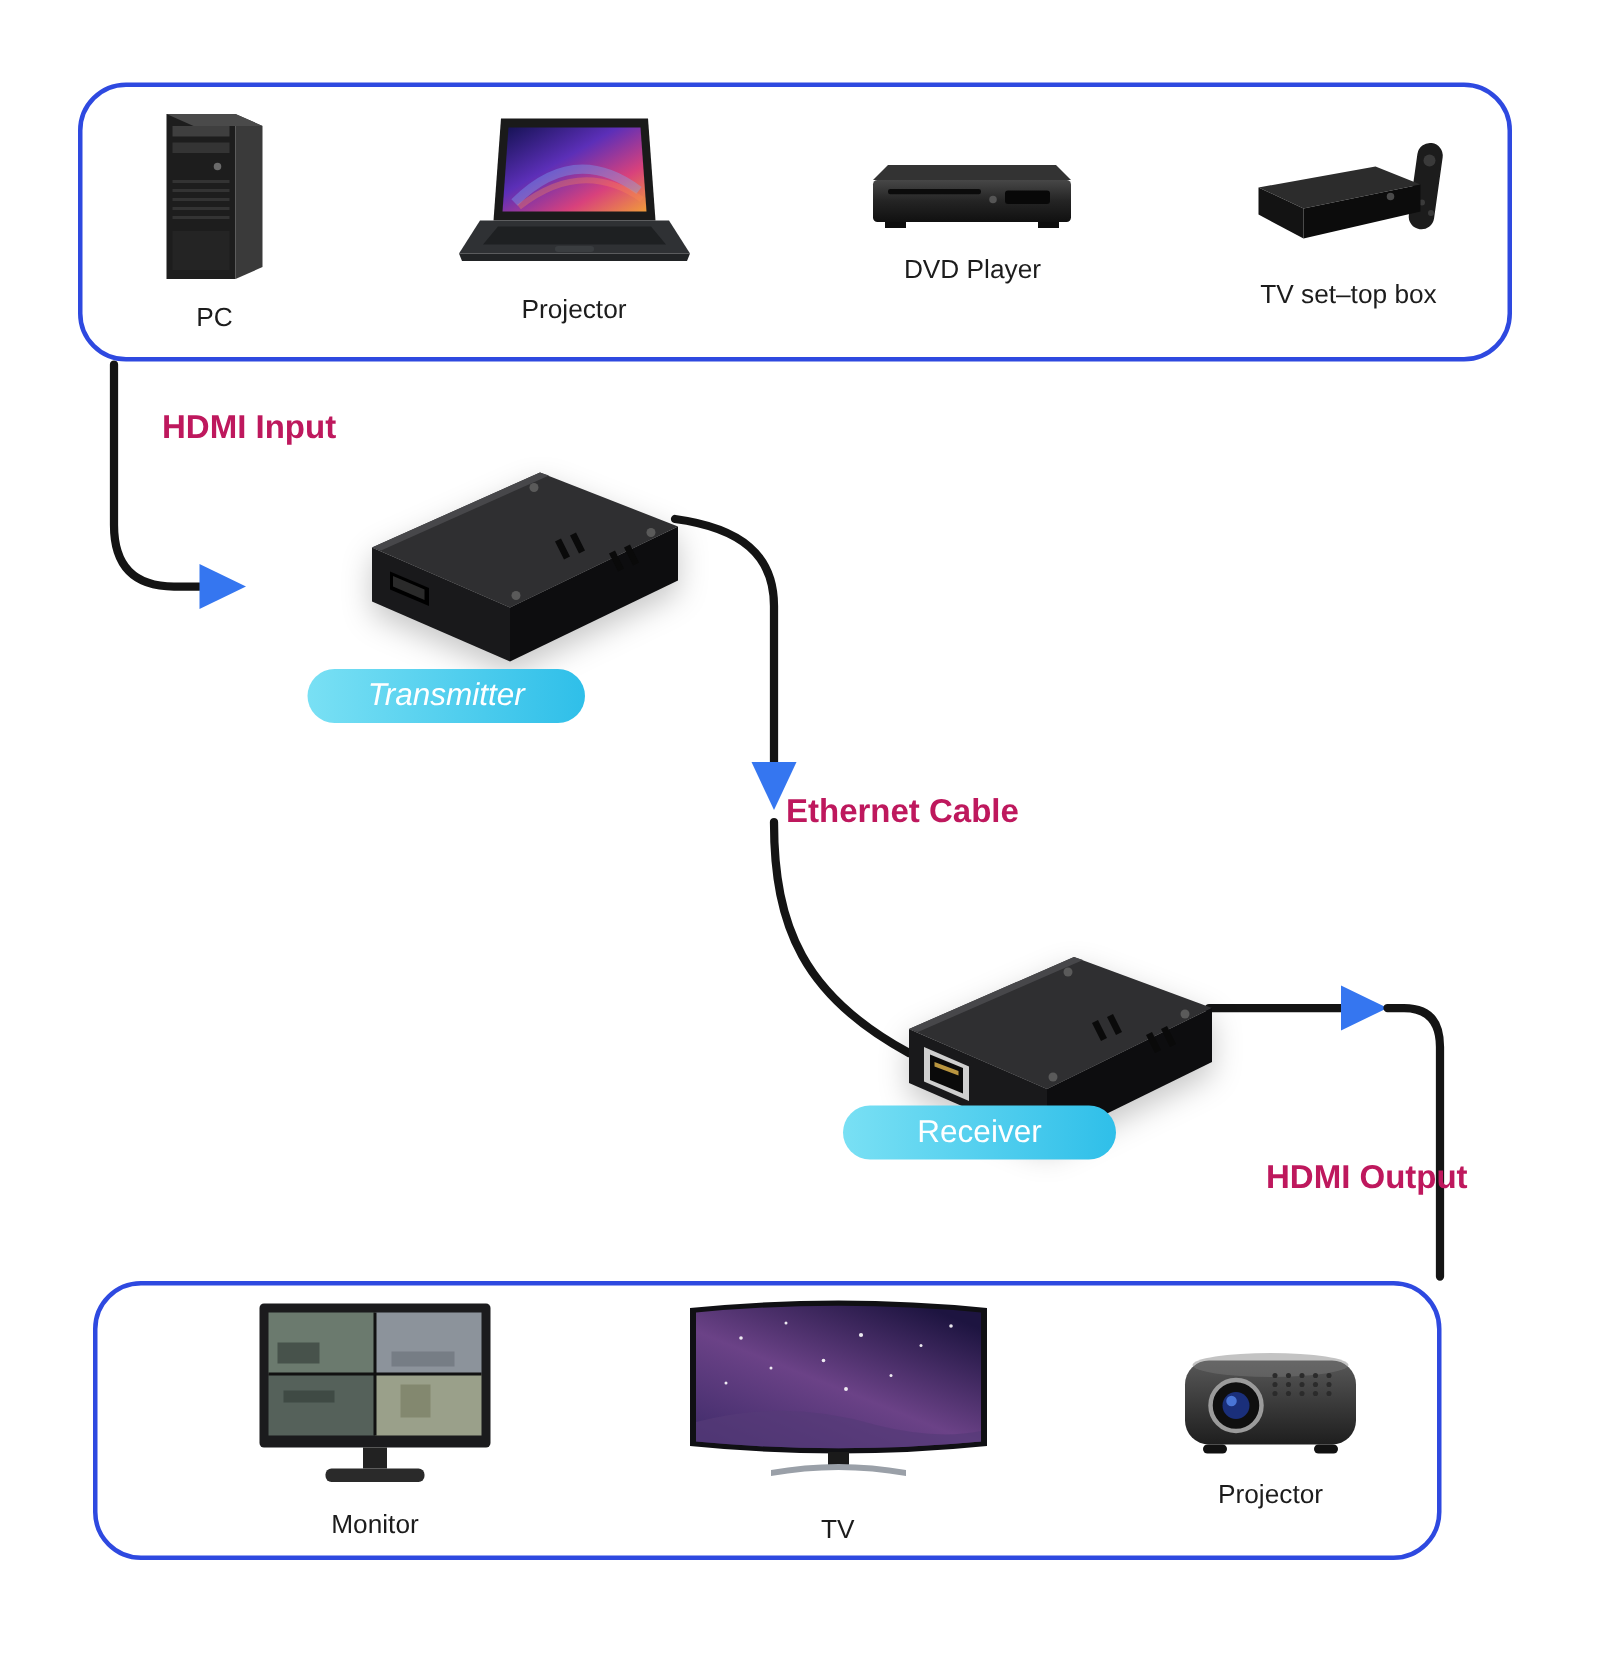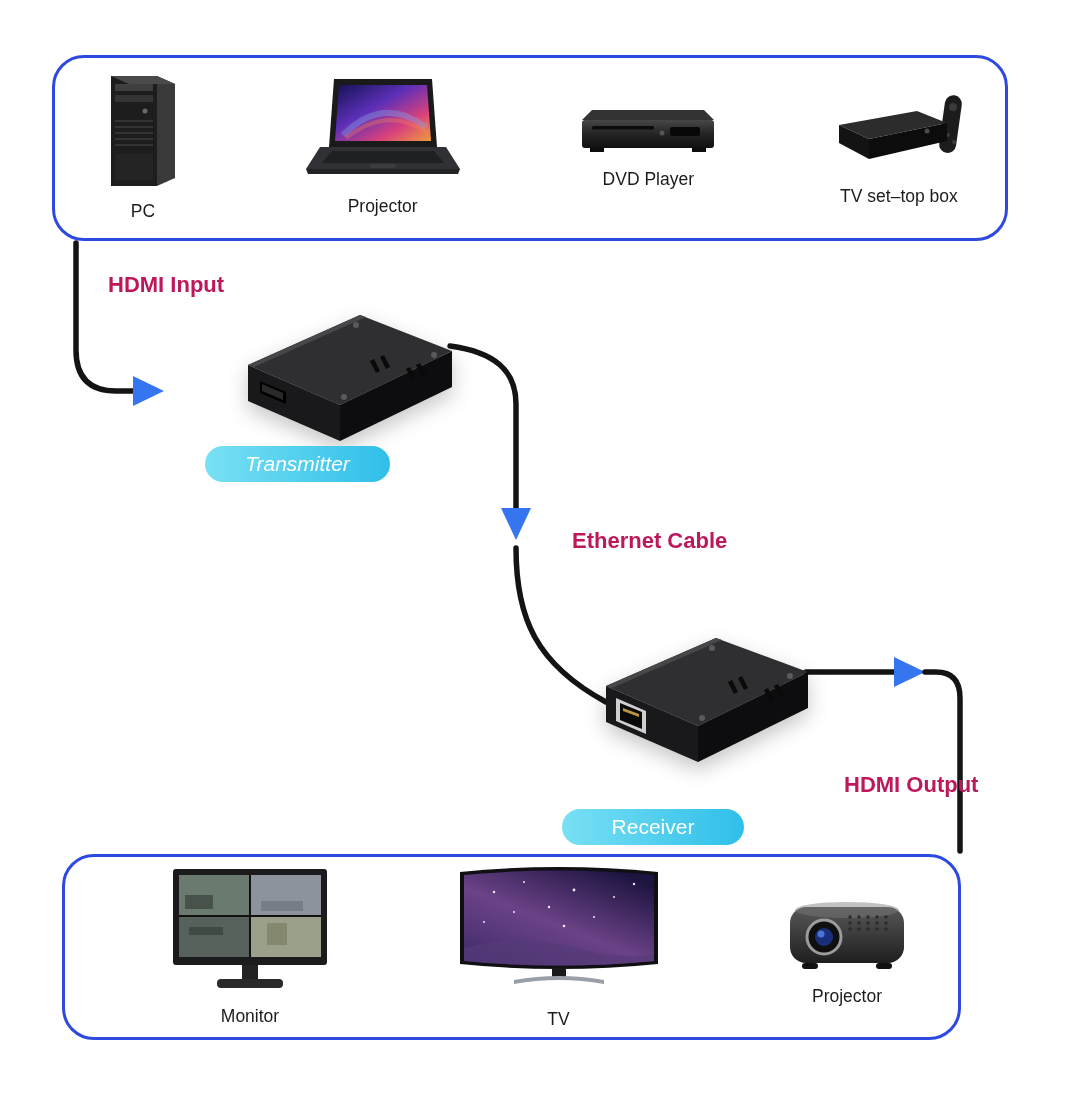--- a/index.html
+++ b/index.html
@@ -19,31 +19,31 @@
   }
   .top-box { left:52px; top:55px; width:956px; height:186px; padding:10px 36px 14px 44px; justify-content:space-between; }
   .bottom-box { left:62px; top:854px; width:899px; height:186px; padding:10px 46px 12px 100px; justify-content:space-between; }
 
   .device { display:flex; flex-direction:column; align-items:center; justify-content:flex-end; gap:9px; }
   .device-label { font-size:17.5px; color:var(--label-text,#1c1c1c); white-space:nowrap; }
   .icon-wrap svg { display:block; }
 
   .section-label { position:absolute; font-size:22px; font-weight:700; color:#be185d; white-space:nowrap; }
   .lbl-hdmi-input  { left:108px; top:272px; }
-  .lbl-ethernet    { left:572px; top:528px; }
+  .lbl-ethernet    { left:524px; top:528px; }
   .lbl-hdmi-output { left:844px; top:772px; }
 
   .pill {
     position:absolute; border-radius:18px;
     background:linear-gradient(90deg,var(--pill-start,#79e0f4),var(--pill-end,#2fbfe9));
     color:var(--pill-text,#fff); font-size:21px;
     display:flex; align-items:center; justify-content:center;
   }
   .pill-transmitter { left:205px; top:446px; width:185px; height:36px;font-style:italic; }
-  .pill-receiver    { left:562px; top:809px; width:182px; height:36px; }
+  .pill-receiver    { left:562px; top:737px; width:182px; height:36px; }
 
   .device-3d { position:absolute; filter:drop-shadow(0 8px 10px rgba(0,0,0,0.22)); }
   .dev-transmitter { left:220px; top:303px; }
   .dev-receiver    { left:582px; top:626px; }
 </style>
 </head>
 <body>
 
 <div class="canvas">
 

